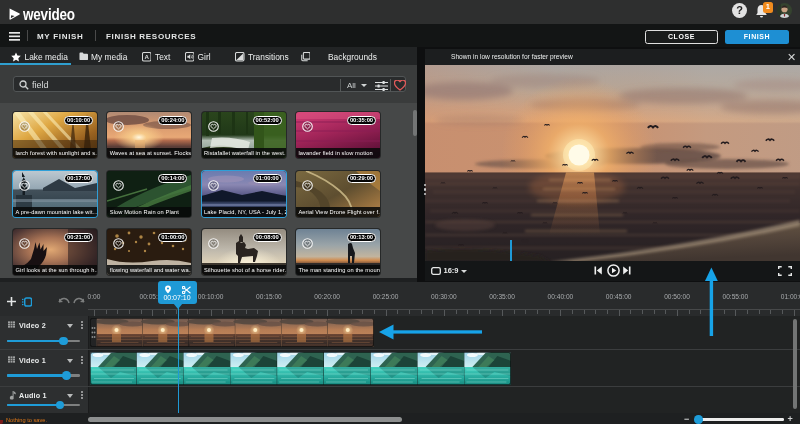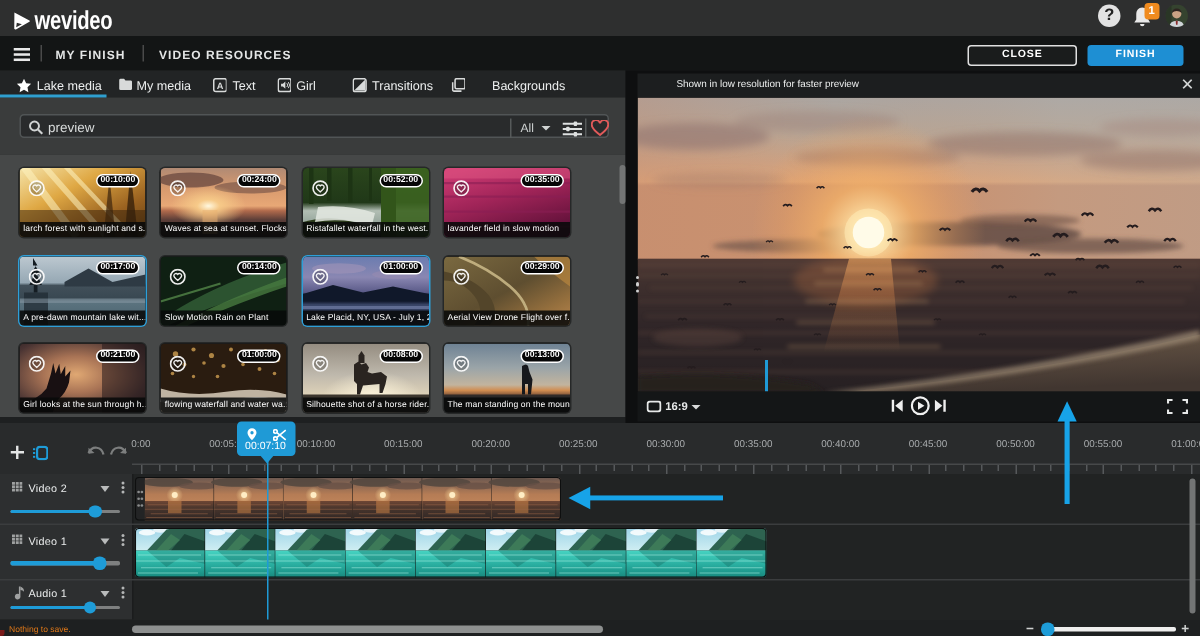--- a/index.html
+++ b/index.html
@@ -44,21 +44,21 @@
   #notifbar span { position:absolute; left:26px; }
   #notif-x { position:absolute; left:362px; top:0px; color:#d4d6d6; font-size:11px; }
   #video { left:425px; top:64.5px; width:375px; height:196.5px; overflow:hidden; }
   #pvctrl { left:425px; top:261px; width:375px; height:20px; background:#141617; }
   #divdots { left:423.5px; top:184px; width:3px; height:13px; }
   #divdots i { display:block; width:2.4px; height:2.4px; border-radius:50%; background:#cfd0d0; margin-bottom:2px; }
 
   
   #timeline { left:0; top:282px; width:800px; height:142px; background:#292b2c; }
   .rlabel { top:10px; color:#a9acae; font-size:6.6px; white-space:nowrap; }
-  .thname { color:#e9ebeb; font-size:7.2px; font-weight:normal; letter-spacing:0.2px; }
+  .thname { color:#e9ebeb; font-size:7.2px; font-weight:bold; letter-spacing:0.2px; }
   .tcaret { position:absolute; width:0; height:0; border-left:3.5px solid transparent; border-right:3.5px solid transparent; border-top:4px solid #b9bbbb; }
   .slider-line { position:absolute; height:2.4px; border-radius:1.2px; }
   .knob { position:absolute; width:8.5px; height:8.5px; border-radius:50%; background:#1e9cd8; }
   #playhead-badge { left:157.5px; top:0px; width:39px; height:21.5px; background:#1f9ad6; border-radius:3px; color:#fff; }
   #playhead-line { left:177.5px; top:22px; width:2px; height:109px; background:#1f9ad6; }
 </style>
 </head>
 <body>
 <div id="stage">
 
@@ -98,21 +98,21 @@
     </svg>
 
   <svg class="abs" style="left:9px;top:32px" width="11" height="9" viewBox="0 0 11 9">
     <rect x="0" y="0" width="11" height="1.7" fill="#e8e8e8"></rect>
     <rect x="0" y="3.5" width="11" height="1.7" fill="#e8e8e8"></rect>
     <rect x="0" y="7" width="11" height="1.7" fill="#e8e8e8"></rect>
   </svg>
   <div class="abs msep" style="left:26.5px"></div>
   <div class="abs mtxt" style="left:37px">MY FINISH</div>
   <div class="abs msep" style="left:95px"></div>
-  <div class="abs mtxt" style="left:106px">VIDEO RESOURCES</div>
+  <div class="abs mtxt" style="left:106px">FINISH RESOURCES</div>
   <div class="abs" id="btn-close">CLOSE</div>
   <div class="abs" id="btn-finish">FINISH</div>
 
   <svg class="abs" style="left:11px;top:52px" width="10" height="10" viewBox="0 0 12 11">
     <path d="M6 0 L7.7 3.6 L11.7 4.1 L8.8 6.9 L9.5 10.8 L6 8.9 L2.5 10.8 L3.2 6.9 L0.3 4.1 L4.3 3.6 Z" fill="#fff"></path>
   </svg>
   <div class="abs tab" style="left:24.5px">Lake media</div>
   <div class="abs" id="tab-underline"></div>
   <svg class="abs tico" style="left:78.5px" width="10" height="10" viewBox="0 0 10 10">
     <path d="M0.5 1.5 a1 1 0 0 1 1-1 h2.4 l1 1.3 h3.6 a1 1 0 0 1 1 1 v4.7 a1 1 0 0 1-1 1 h-7 a1 1 0 0 1-1-1 Z" fill="#d8dada"></path>
@@ -138,21 +138,21 @@
     <rect x="2.5" y="0.5" width="7" height="7" rx="1" fill="none" stroke="#d8dada" stroke-width="1.1"></rect>
     <path d="M0.8 3 v5.2 a1 1 0 0 0 1 1 H7" fill="none" stroke="#d8dada" stroke-width="1.1"></path>
   </svg>
   <div class="abs tab" style="left:328px">Backgrounds</div>
 
   <div class="abs" id="searchbox"></div>
   <svg class="abs" style="left:19px;top:80px" width="10" height="10" viewBox="0 0 10 10">
     <circle cx="4" cy="4" r="3" fill="none" stroke="#cfd2d2" stroke-width="1.3"></circle>
     <path d="M6.3 6.3 L9.2 9.2" stroke="#cfd2d2" stroke-width="1.4"></path>
   </svg>
-  <div class="abs" id="searchtext">preview</div>
+  <div class="abs" id="searchtext">field</div>
   <div class="abs" id="alltext">All</div>
   <div class="abs" style="left:361px;top:84px;width:0;height:0;border-left:3px solid transparent;border-right:3px solid transparent;border-top:3.5px solid #cfd3d3"></div>
   <svg class="abs" style="left:375px;top:79.5px" width="13" height="12" viewBox="0 0 13 12">
     <g stroke="#dde0e0" stroke-width="1.2">
         <path d="M0 2.5 h13 M0 6 h13 M0 9.5 h13"></path>
       </g>
     <g fill="#dde0e0">
         <rect x="7.5" y="1" width="2.2" height="3" rx="0.5"></rect>
         <rect x="2.5" y="4.5" width="2.2" height="3" rx="0.5"></rect>
         <rect x="7.5" y="8" width="2.2" height="3" rx="0.5"></rect>

